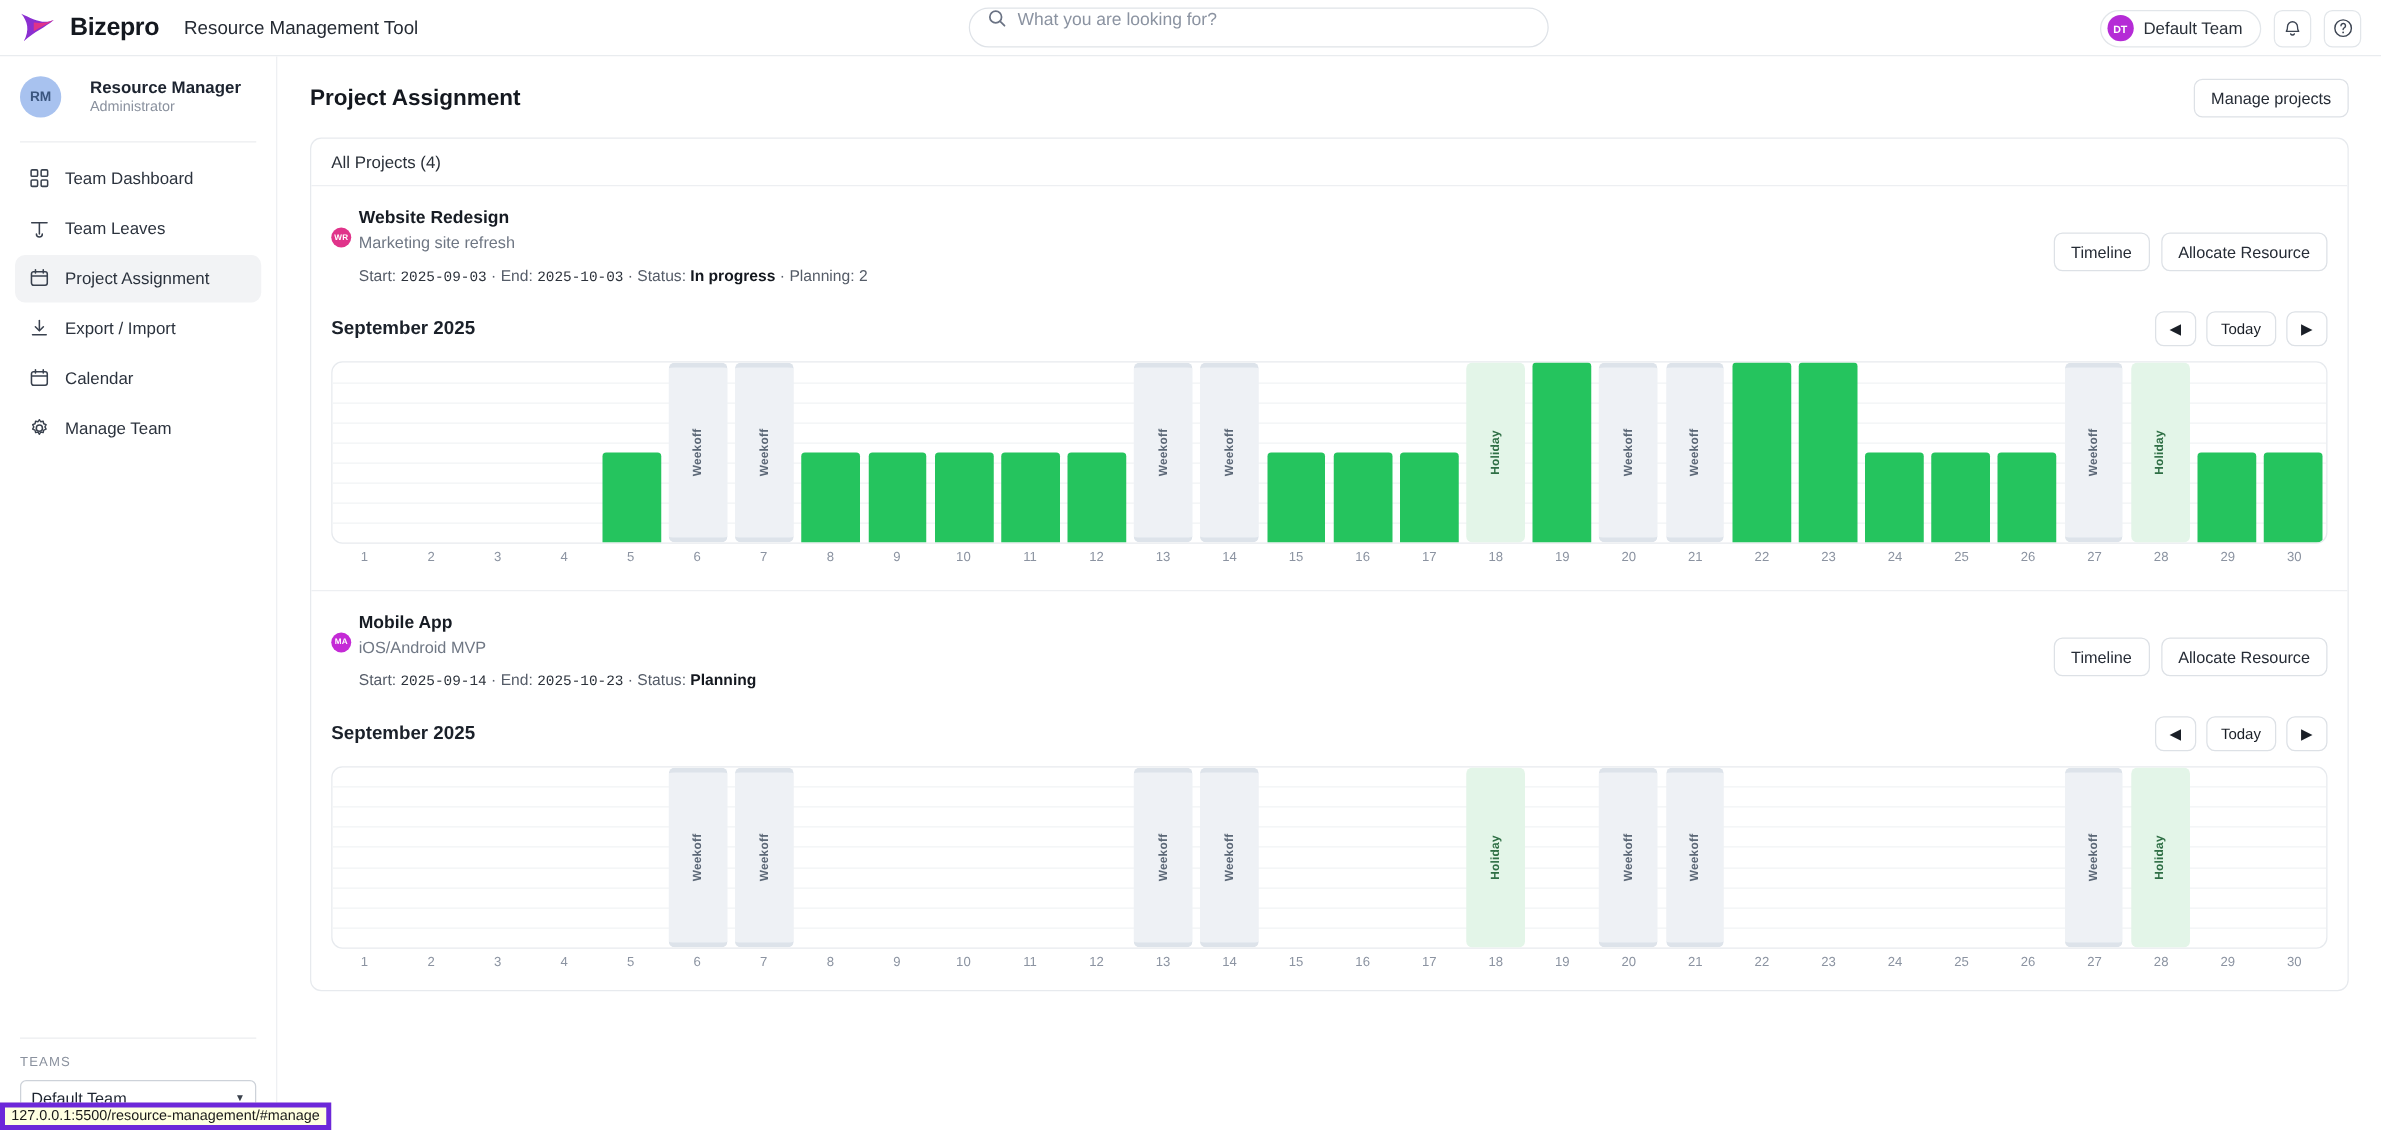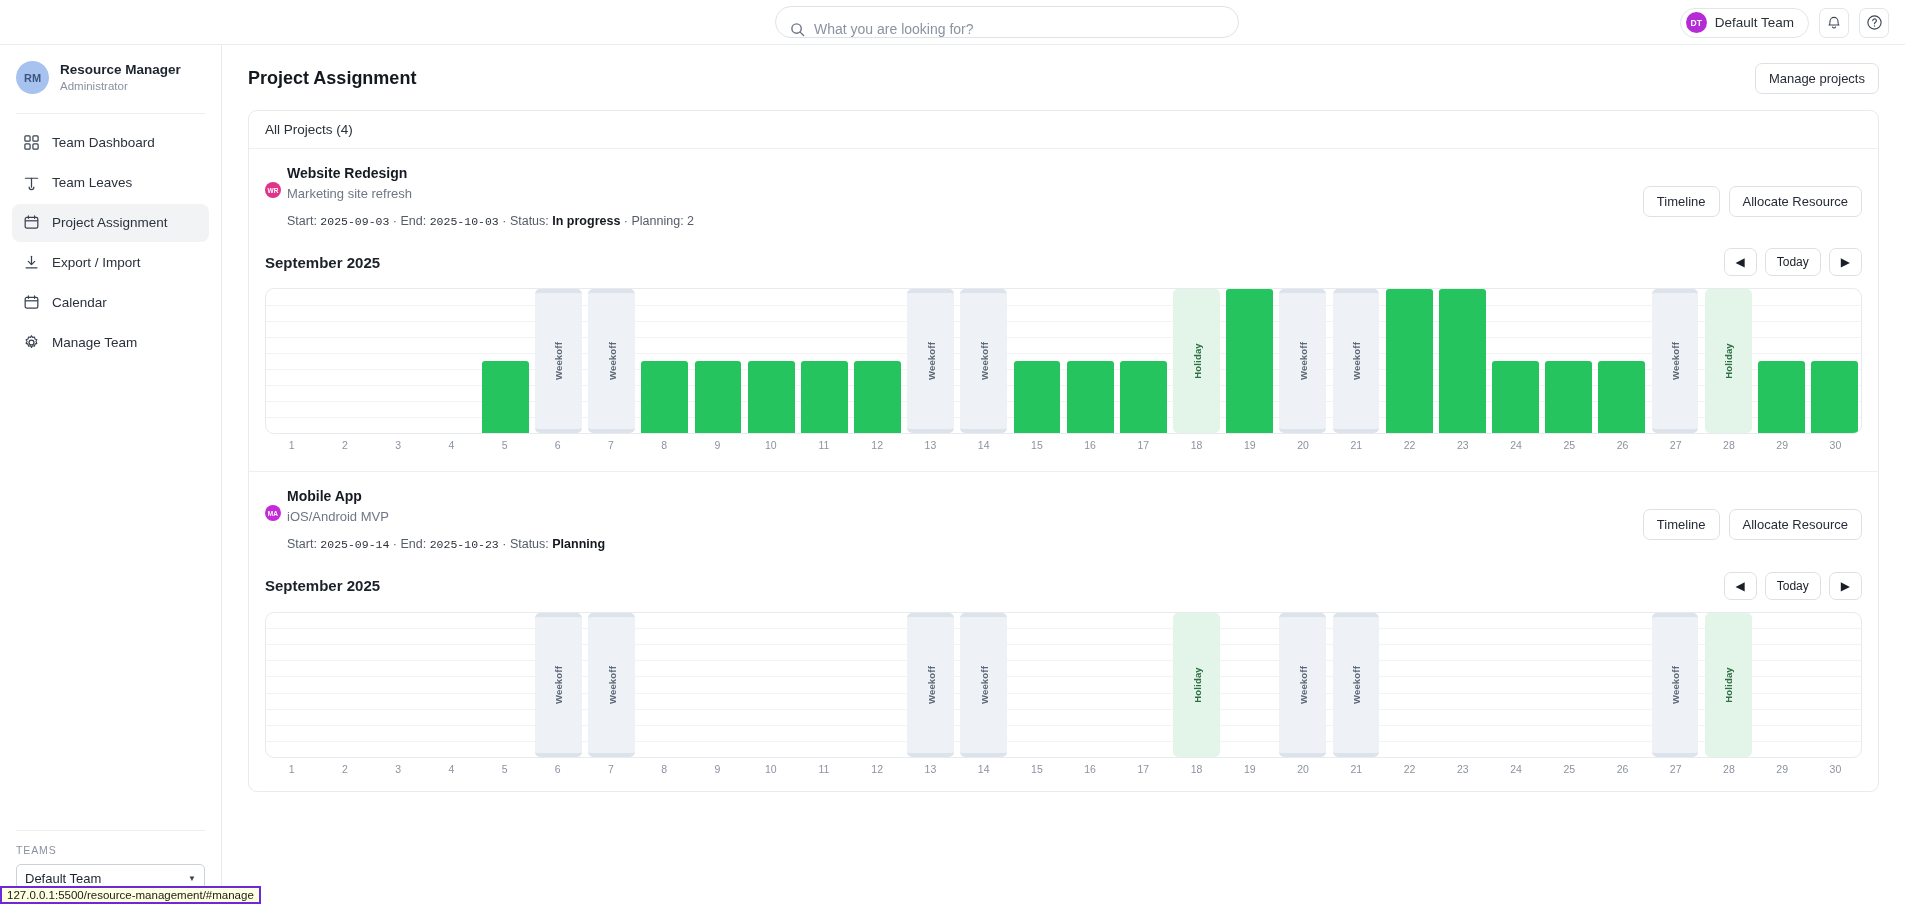--- a/index.html
+++ b/index.html
@@ -25,21 +25,21 @@
   .brand-name { font-size: 20px; font-weight: 700; letter-spacing: -0.3px; color: #14181f; }
   .brand-sub { font-size: 15px; color: #2b3murray; color: #242a33; margin-left: 10px; font-weight: 400; }
 
   .search-wrap {
     position: absolute; left: 775px; top: 6px;
     width: 464px; height: 32px;
   }
   .search-box {
     width: 100%; height: 100%;
     border: 1px solid #dfe3e8; border-radius: 18px;
-    display: flex; align-items: flex-end; gap: 9px;
+    display: flex; align-items: flex-start; gap: 9px;
     padding: 0 14px; background: #fff;
   }
   .search-box input {
     border: none; outline: none; flex: 1;
     font-family: "Liberation Sans", sans-serif;
     font-size: 14px; color: #4a5260; background: transparent;
   }
   .search-box input::placeholder { color: #8b93a1; }
 
   .top-right {
@@ -66,21 +66,21 @@
   
   .body { flex: 1; display: flex; min-height: 0; }
 
   
   .sidebar {
     width: 222px; min-width: 222px;
     border-right: 1px solid #e9ecef;
     display: flex; flex-direction: column;
     background: #fff;
   }
-  .profile { display: flex; gap: 11px; padding: 16px 16px 18px 16px; }
+  .profile { display: flex; gap: 23px; padding: 16px 16px 18px 16px; }
   .profile .av {
     width: 33px; height: 33px; border-radius: 50%;
     background: #a8c2ef; color: #3b567f;
     display: flex; align-items: center; justify-content: center;
     font-size: 11px; font-weight: 700;
   }
   .profile .nm { font-size: 13.5px; font-weight: 700; color: #1d2430; line-height: 1.35; }
   .profile .rl { font-size: 11.5px; color: #8a919e; line-height: 1.35; }
   .sep { height: 1px; background: #ebedf0; margin: 0 16px; }
 
@@ -99,21 +99,21 @@
   .teams-label { font-size: 10.5px; letter-spacing: 0.9px; color: #8a919e; margin-bottom: 8px; }
   .team-select {
     width: 100%; height: 28px; border: 1px solid #cdd2d9; border-radius: 5px;
     display: flex; align-items: center; justify-content: space-between;
     padding: 0 8px; font-size: 13px; color: #1d2430; background: #fff;
   }
   .caret { font-size: 8px; color: #3a414c; }
 
   .statusbar {
     position: absolute; left: 0; bottom: 0;
-    background: #ffffe1; border: 2px solid #6d28d9;
+    background: #ffffe1; border: 4px solid #6d28d9;
     font-size: 11.5px; color: #1a1a1a; padding: 1px 5px;
     font-family: "Liberation Sans", sans-serif;
     z-index: 50;
     margin-top: 17px;
   }
 
   
   .main { flex: 1; min-width: 0; padding: 18px 26px 0 26px; overflow: hidden; background:#fff; }
   .page-head { display: flex; align-items: center; justify-content: space-between; margin-bottom: 16px; }
   .page-title { font-size: 18px; font-weight: 700; color: #14181f; }
@@ -196,20 +196,28 @@
     font-family: "Liberation Sans", sans-serif;
   }
   .divider-row { height: 1px; background: #edeff2; margin: 4px 0 0 0; }
 </style>
 </head>
 <body>
 
 <div class="app">
 
   <div class="topbar">
+    <div class="brand">
+      <svg class="logo-mark" viewBox="0 0 30 26">
+        <path d="M1 2 C10 6, 18 11, 27 7 C20 13, 12 16, 3 24 C8 15, 6 8, 1 2 Z" fill="#8b2fd1"></path>
+        <path d="M11 9 C17 10, 22 9, 27 7 C21 11, 16 13, 11 16 Z" fill="#e0338a"></path>
+      </svg>
+      <span class="brand-name">Bizepro</span>
+      <span class="brand-sub">Resource Management Tool</span>
+    </div>
 
     <div class="search-wrap">
       <div class="search-box">
         <svg width="15" height="15" viewBox="0 0 16 16" fill="none">
           <circle cx="7" cy="7" r="5" stroke="#6b7384" stroke-width="1.5"></circle>
           <line x1="10.8" y1="10.8" x2="14.5" y2="14.5" stroke="#6b7384" stroke-width="1.5" stroke-linecap="round"></line>
         </svg>
         <input type="text" placeholder="What you are looking for?" style="">
       </div>
     </div>

